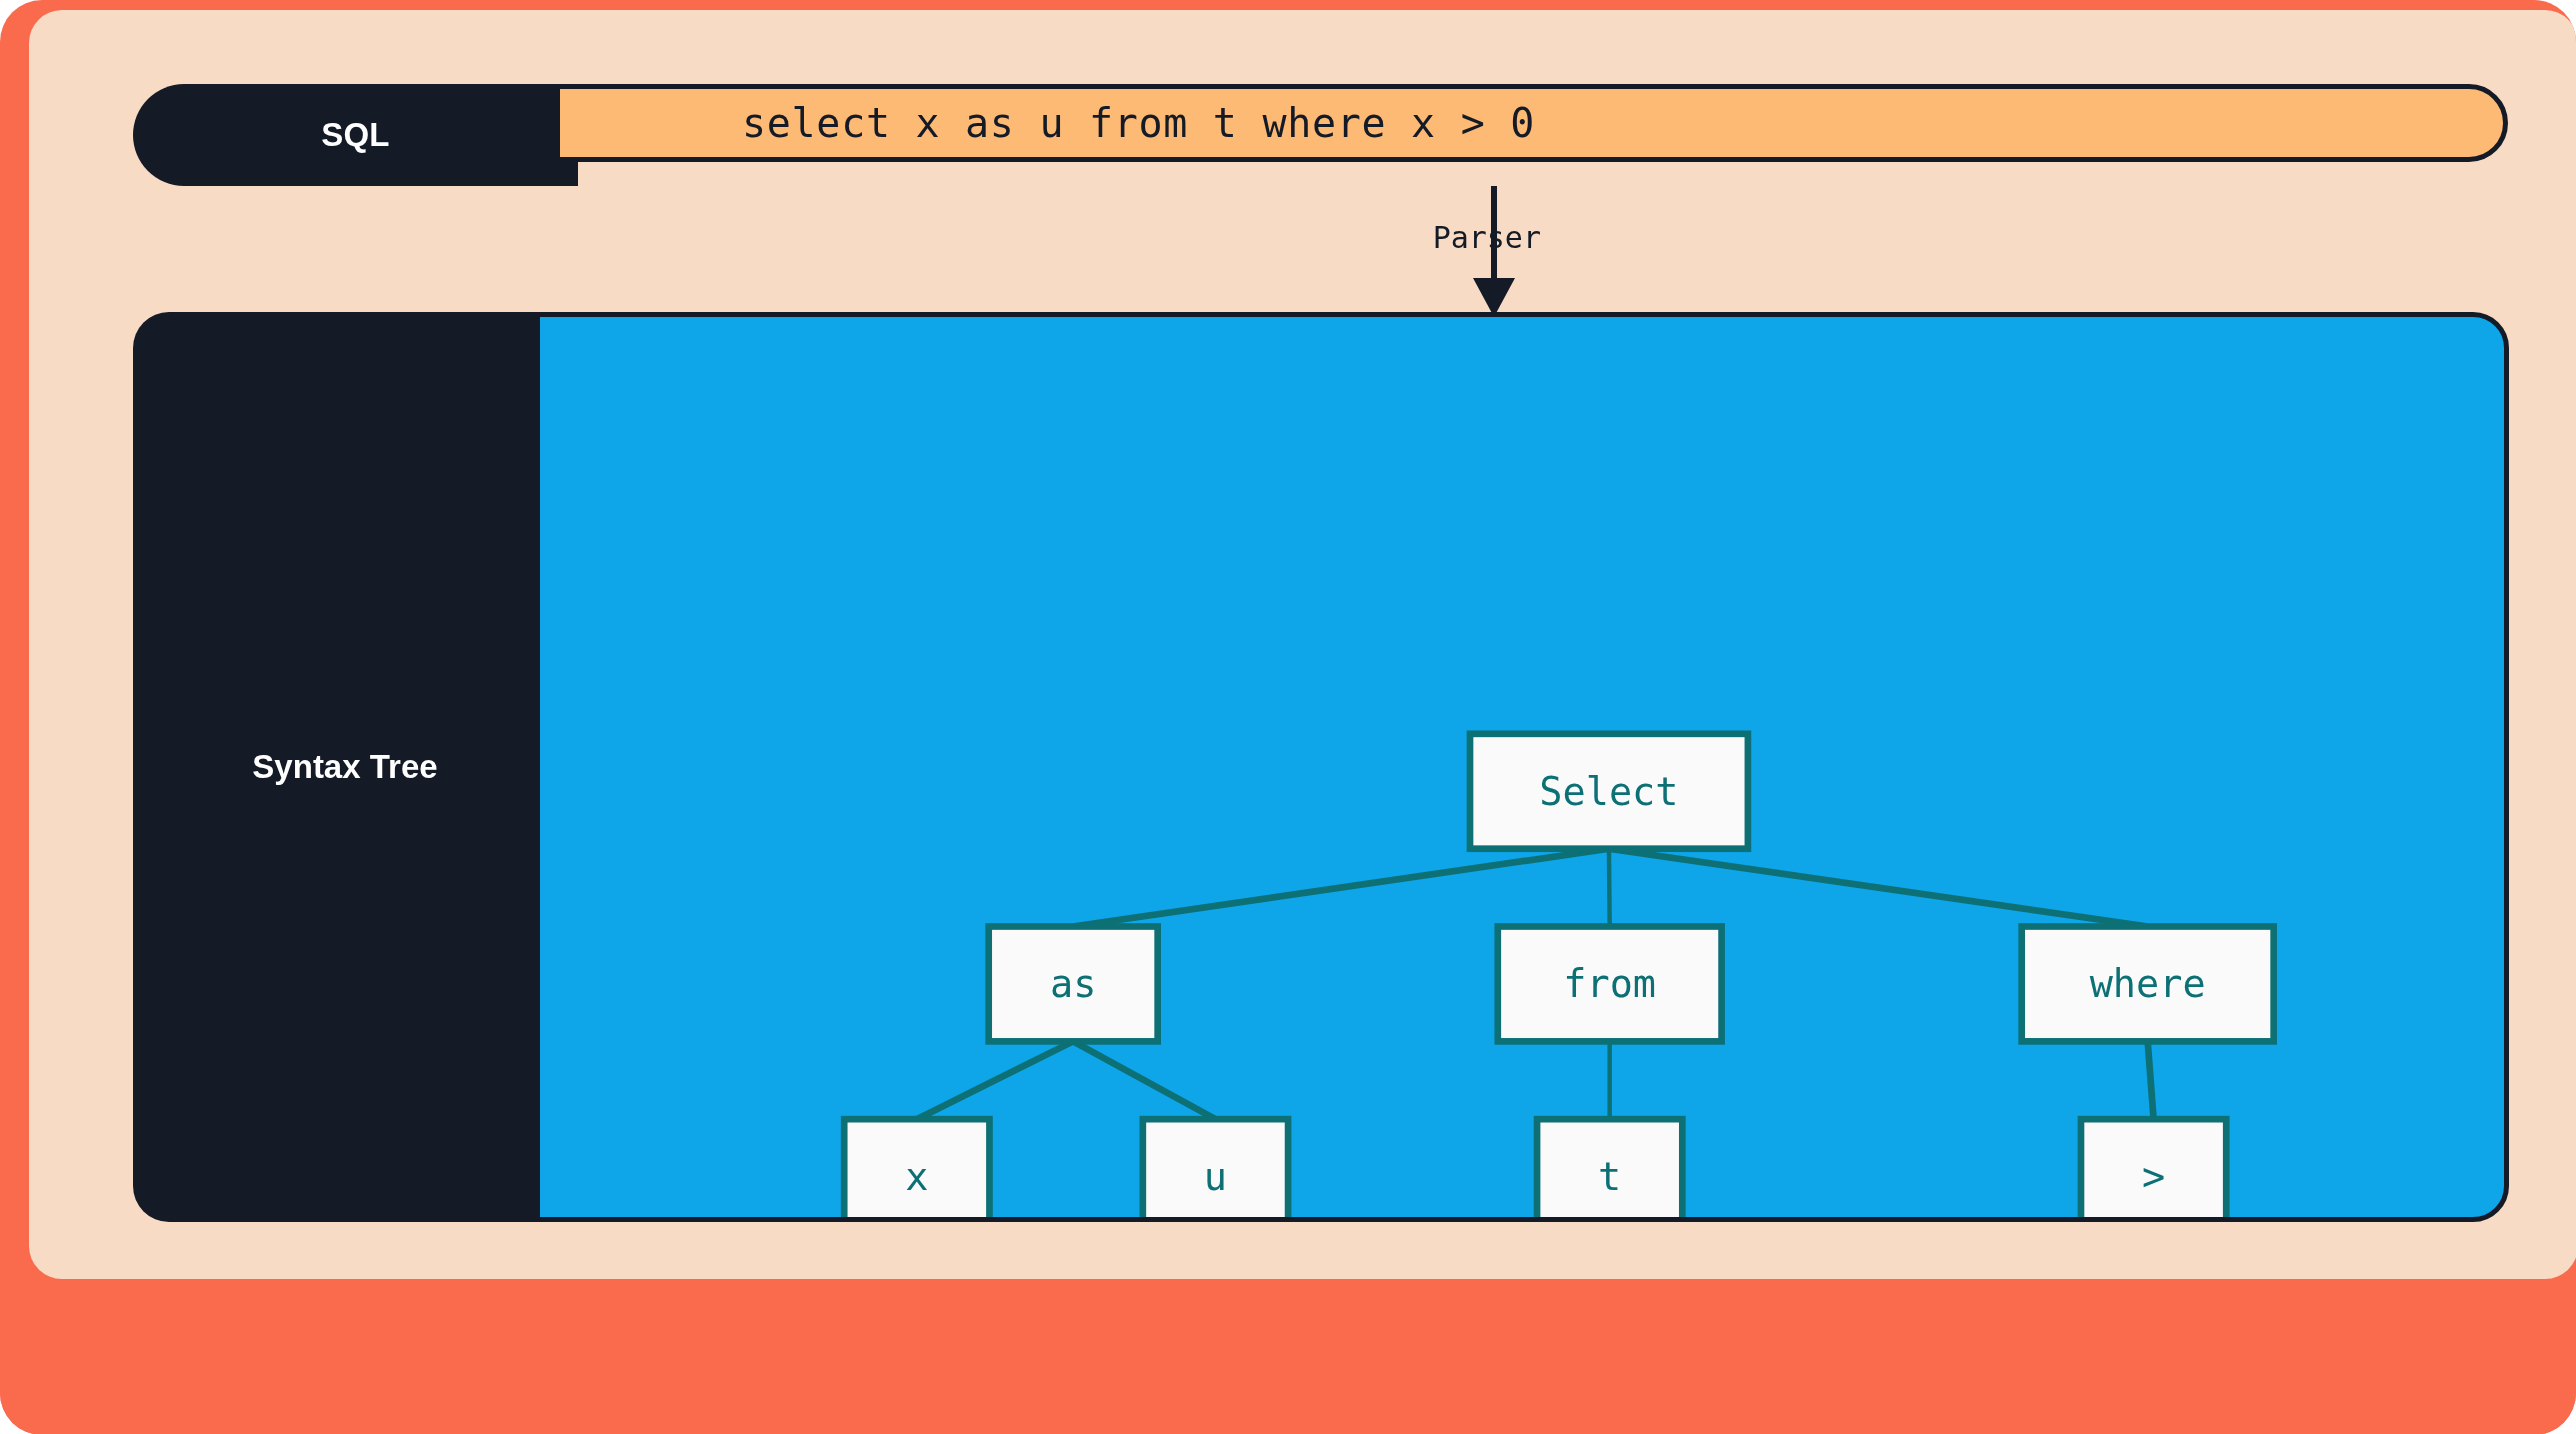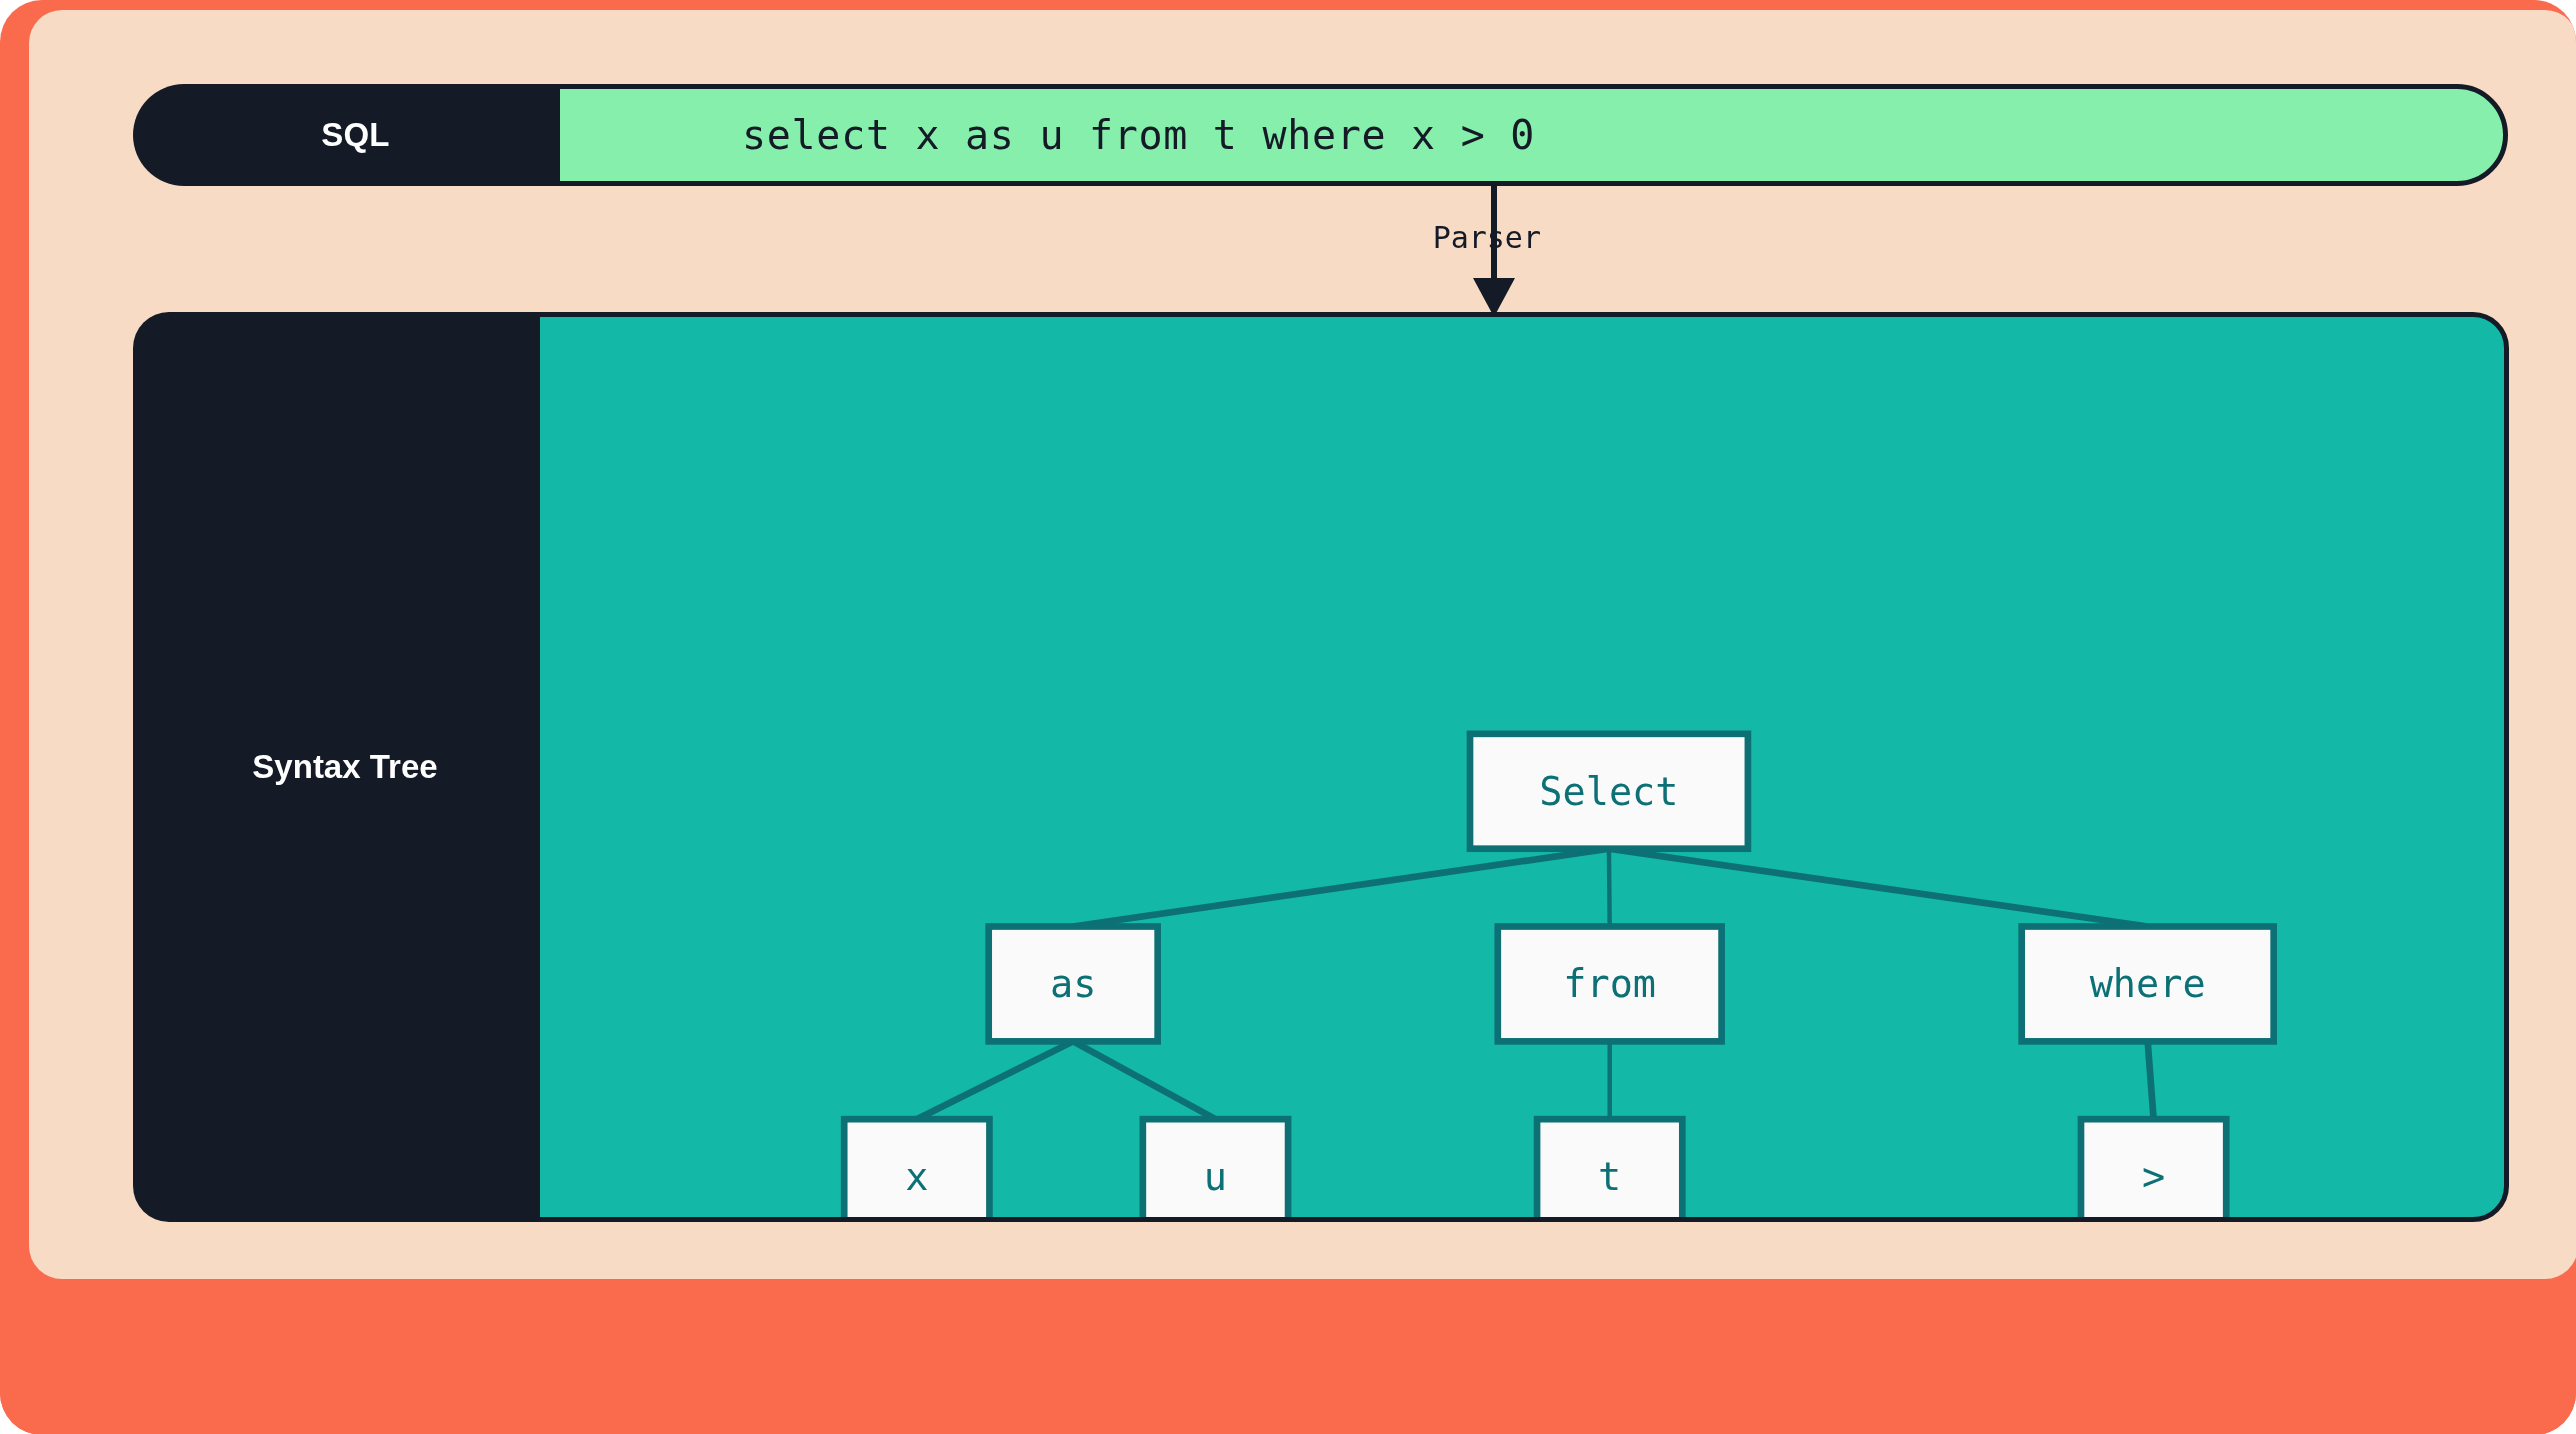--- a/index.html
+++ b/index.html
@@ -60,22 +60,22 @@
     font-size: 33px;
     font-weight: bold;
     letter-spacing: 0.2px;
     font-family: "Liberation Sans", sans-serif;
   }
   #sql-field {
     position: absolute;
     left: 422px;
     top: 0;
     width: 1953px;
-    height: 102px;
-    background: #86efac;
+    height: 78px;
+    background: #fdba74;
     border: 5.2px solid #141A26;
     border-radius: 0 51px 51px 0;
     box-sizing: border-box;
     display: flex;
     align-items: center;
   }
   #sql-text {
     margin-left: 182px;
     color: #141A26;
     font-size: 40px;
@@ -143,21 +143,21 @@
     font-size: 33px;
     font-weight: bold;
     font-family: "Liberation Sans", sans-serif;
   }
   #tree-canvas {
     position: absolute;
     left: 402px;
     top: 0;
     width: 1974px;
     height: 910px;
-    background: #14b8a6;
+    background: #0ea5e9;
     border: 5.2px solid #141A26;
     border-radius: 0 36px 36px 0;
     box-sizing: border-box;
     overflow: hidden;
   }
   #tree-svg {
     position: absolute;
     left: -402px;
     top: 0;
     width: 2375px;

